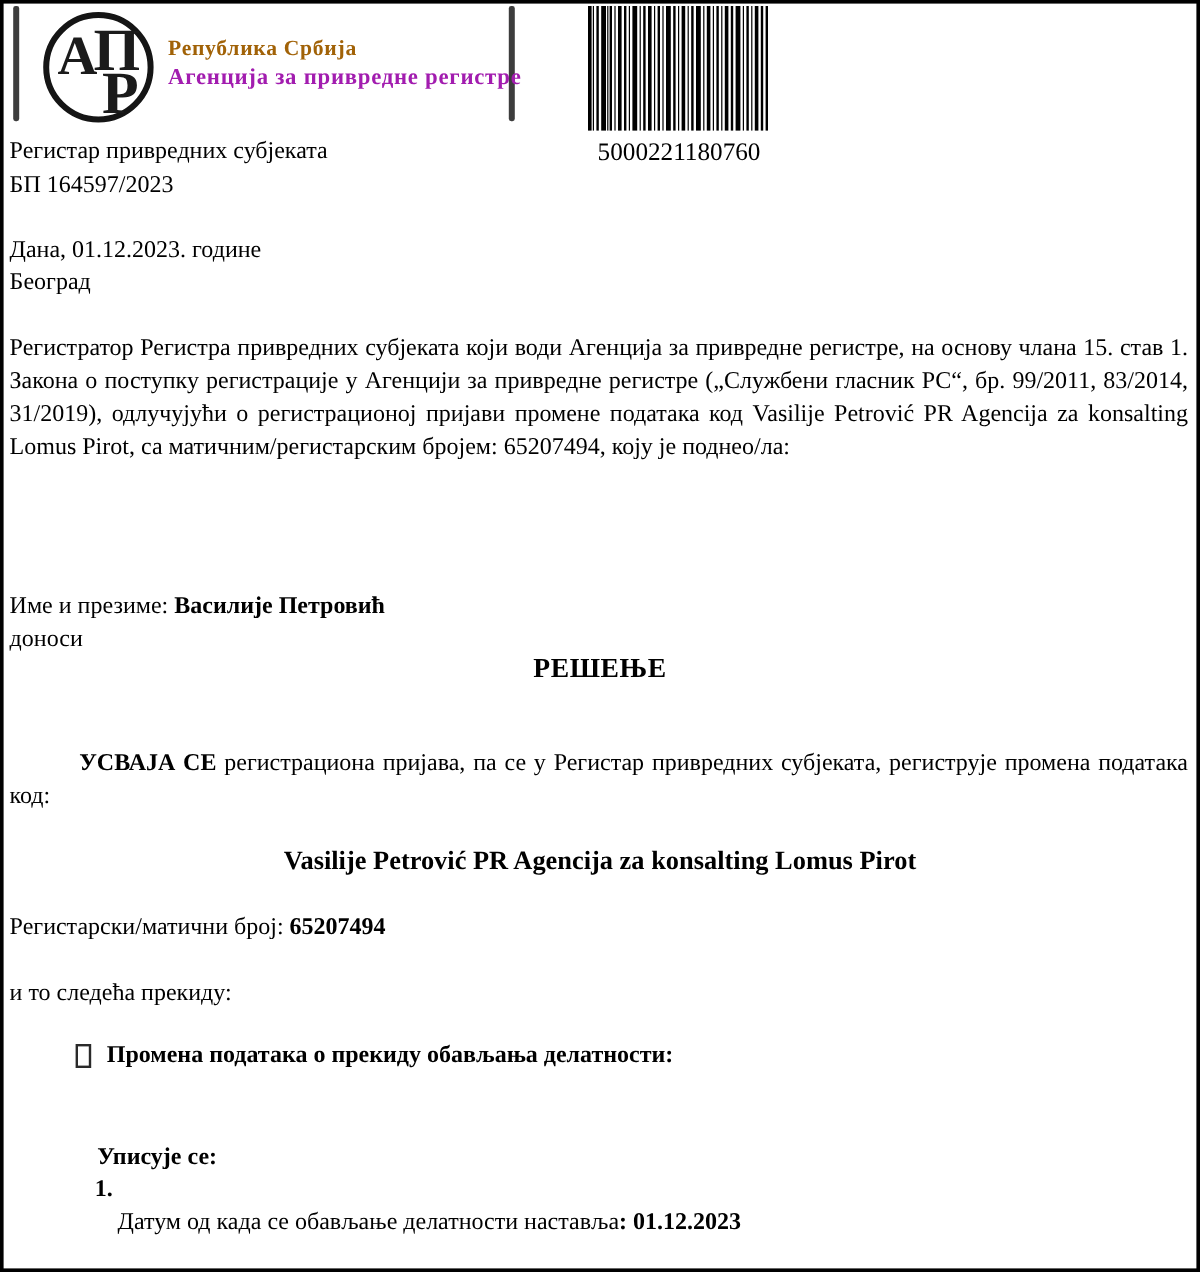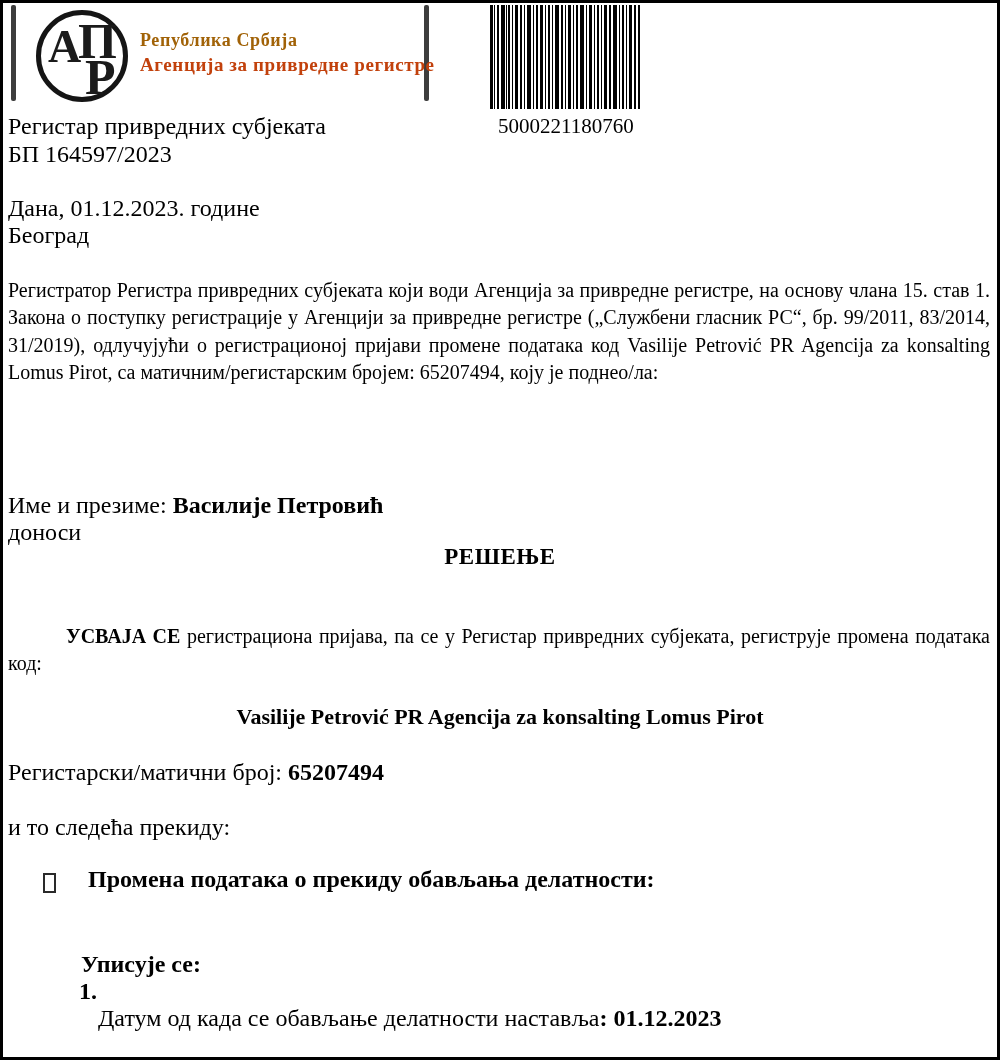--- a/index.html
+++ b/index.html
@@ -7,43 +7,43 @@
     position:relative;
     width:1000px; height:1060px;
     box-sizing:border-box;
     background:#fff;
     border:3px solid #000;
     font-family:"Liberation Serif","DejaVu Serif",serif;
     color:#000;
     overflow:hidden;
   }
   .abs { position:absolute; }
-  .line { font-size:24px; line-height:27px; white-space:nowrap; }
+  .line { font-size:20px; line-height:27px; white-space:nowrap; }
   .para { font-size:20px; line-height:27.4px; text-align:justify; }
   .bold { font-weight:bold; }
   
   .vbar { position:absolute; width:5px; height:96px; top:2px; background:#3d3d3d; border-radius:2px; }
   .logo-circle {
     position:absolute; left:33px; top:7px;
     width:92px; height:92px; box-sizing:border-box;
     border:5px solid #151515; border-radius:50%;
   }
   .logo-letter { position:absolute; font-weight:bold; color:#1b1b1b; line-height:1; }
   .logo-a { left:7px;  top:9px;  font-size:46px; }
   .logo-p { left:37px; top:1px;  font-size:50px; }
   .logo-r { left:44px; top:37px; font-size:50px; }
   .hdr-text { position:absolute; left:137px; top:27px; }
   .hdr-country { font-size:18px; color:#a16207; letter-spacing:0.6px; font-weight:bold; }
-  .hdr-agency  { font-size:19px; color:#c2410c; letter-spacing:0.6px; font-weight:bold; margin-top:3px; }
+  .hdr-agency  { font-size:19px; color:#a21caf; letter-spacing:0.6px; font-weight:bold; margin-top:3px; }
   .barcode { position:absolute; left:487px; top:2px; }
   .barcode-number { position:absolute; left:495px; top:110px; font-size:21px; line-height:27px; }
   
   .title-line { font-size:23px; line-height:27px; font-weight:bold; letter-spacing:0.5px; text-align:center; width:100%; }
   .center-line { text-align:center; width:100%; }
-  .bullet-row { display:flex; align-items:flex-end; gap:32px; }
+  .bullet-row { display:flex; align-items:center; gap:13px;margin-left:20px; }
   .tofu-box { display:inline-block; width:13px; height:20px; border:2px solid #2a2a2a; box-sizing:border-box; }
 </style>
 </head>
 <body>
 
 <div class="page">
 
   <div class="abs" style="left:0;top:0;width:1000px;height:110px;">
     <div class="vbar" style="left:8px;"></div>
     <div class="vbar" style="left:421px;"></div>

